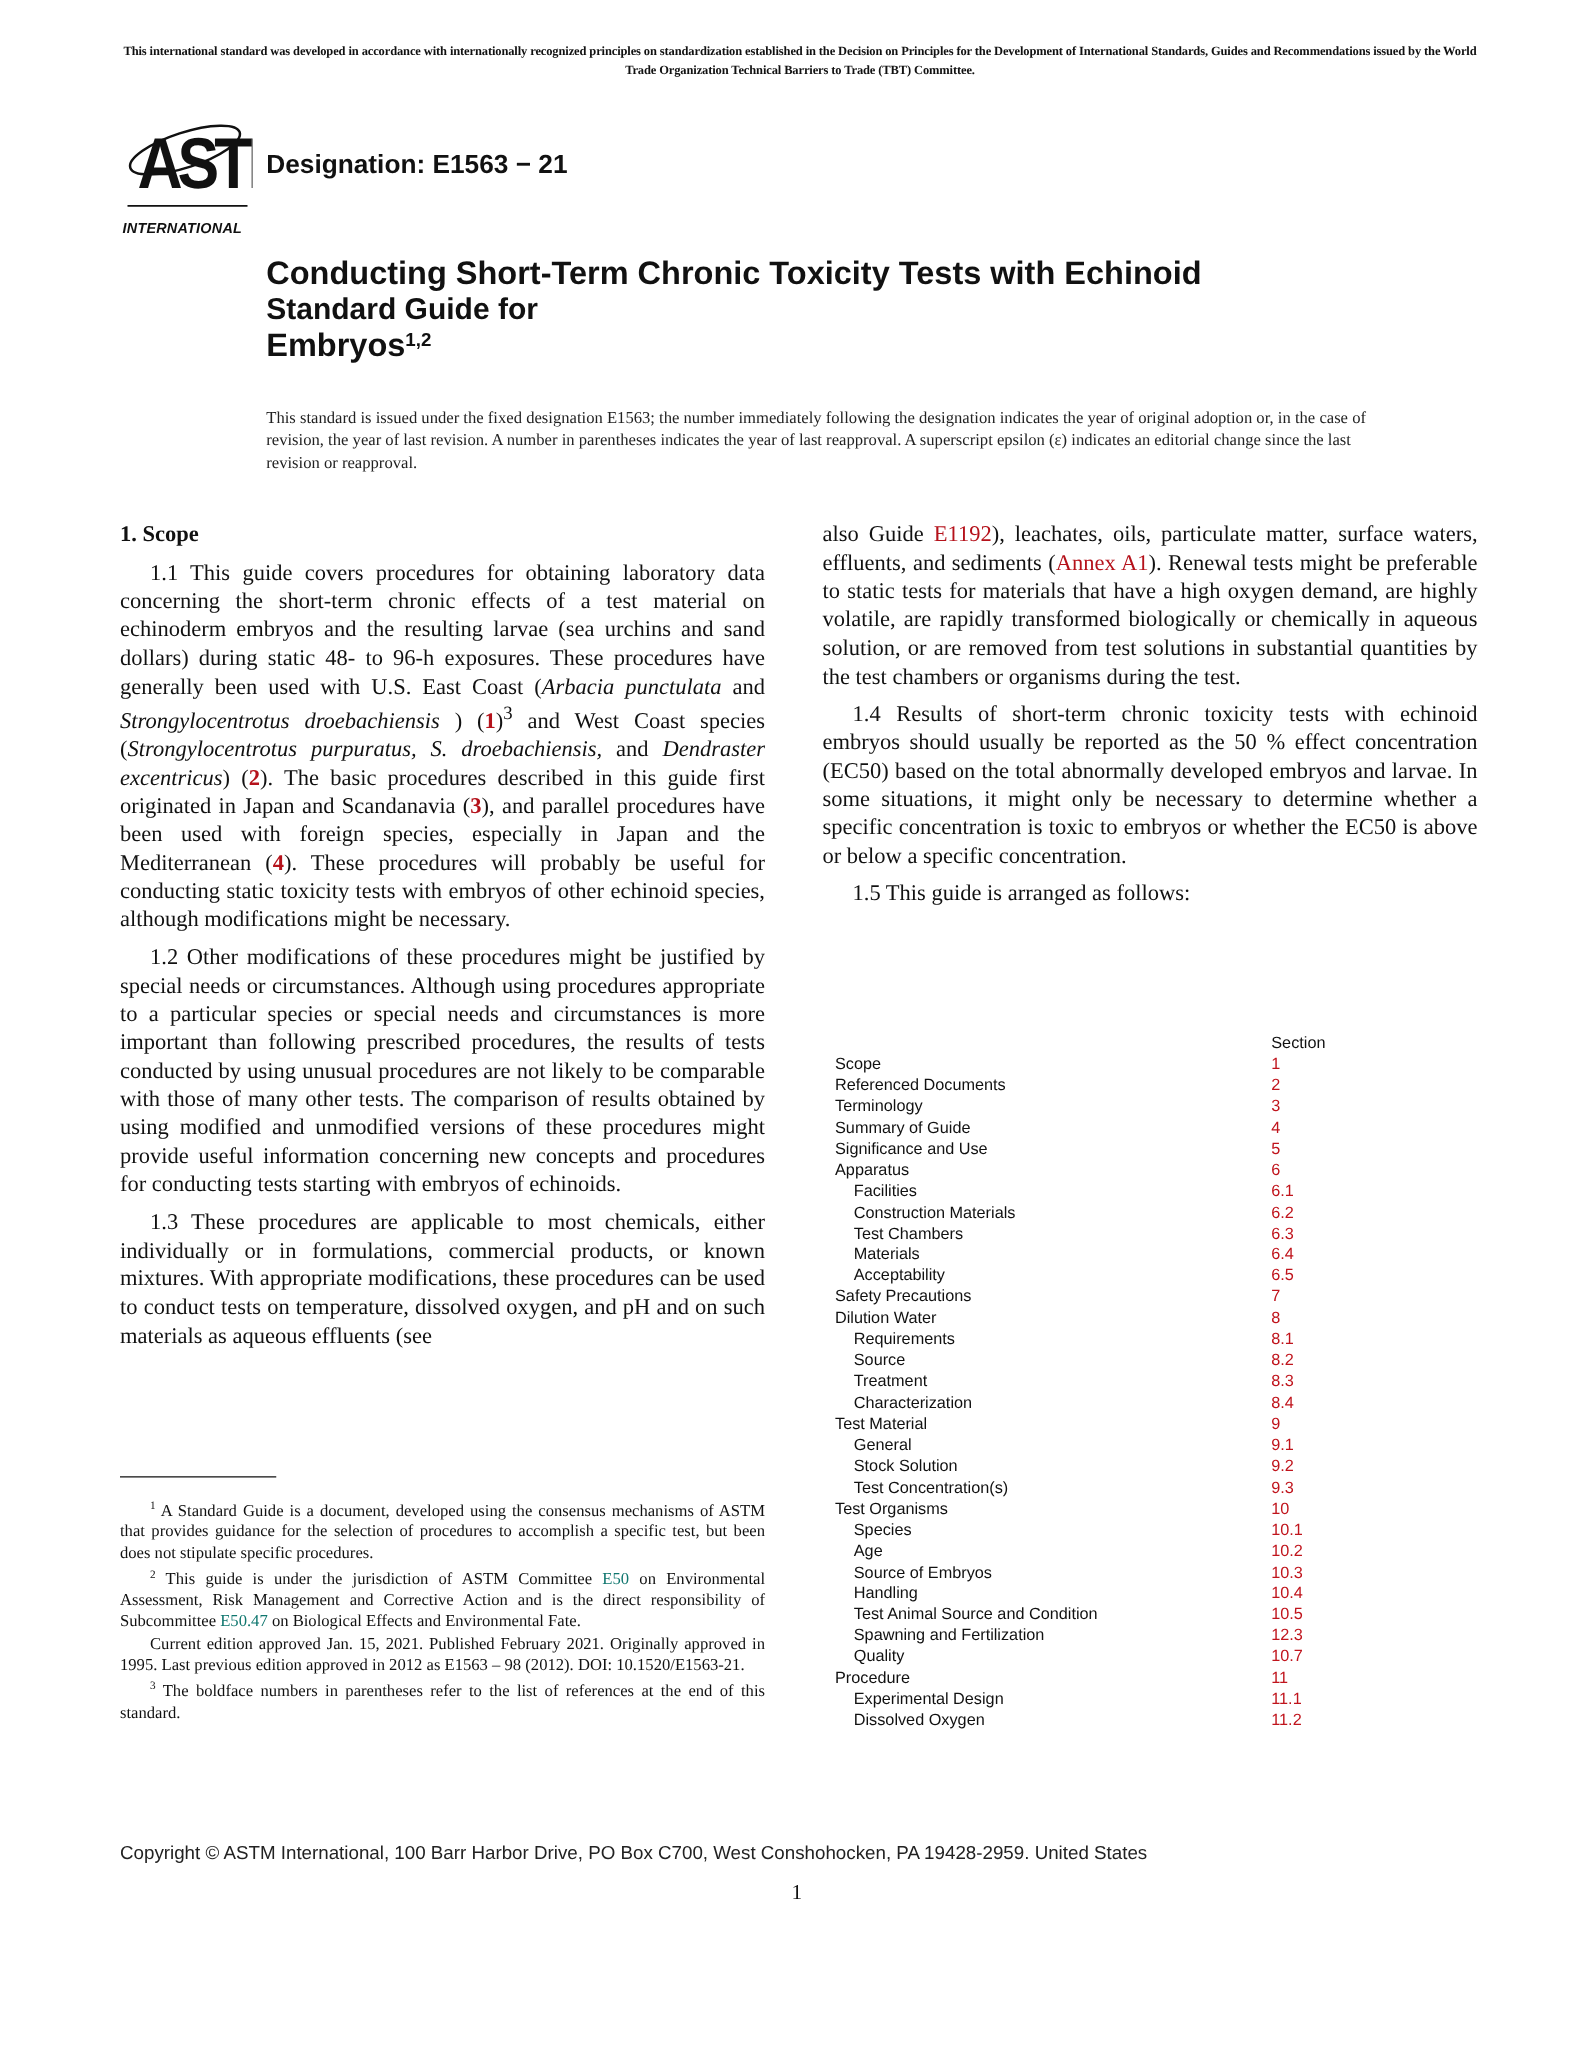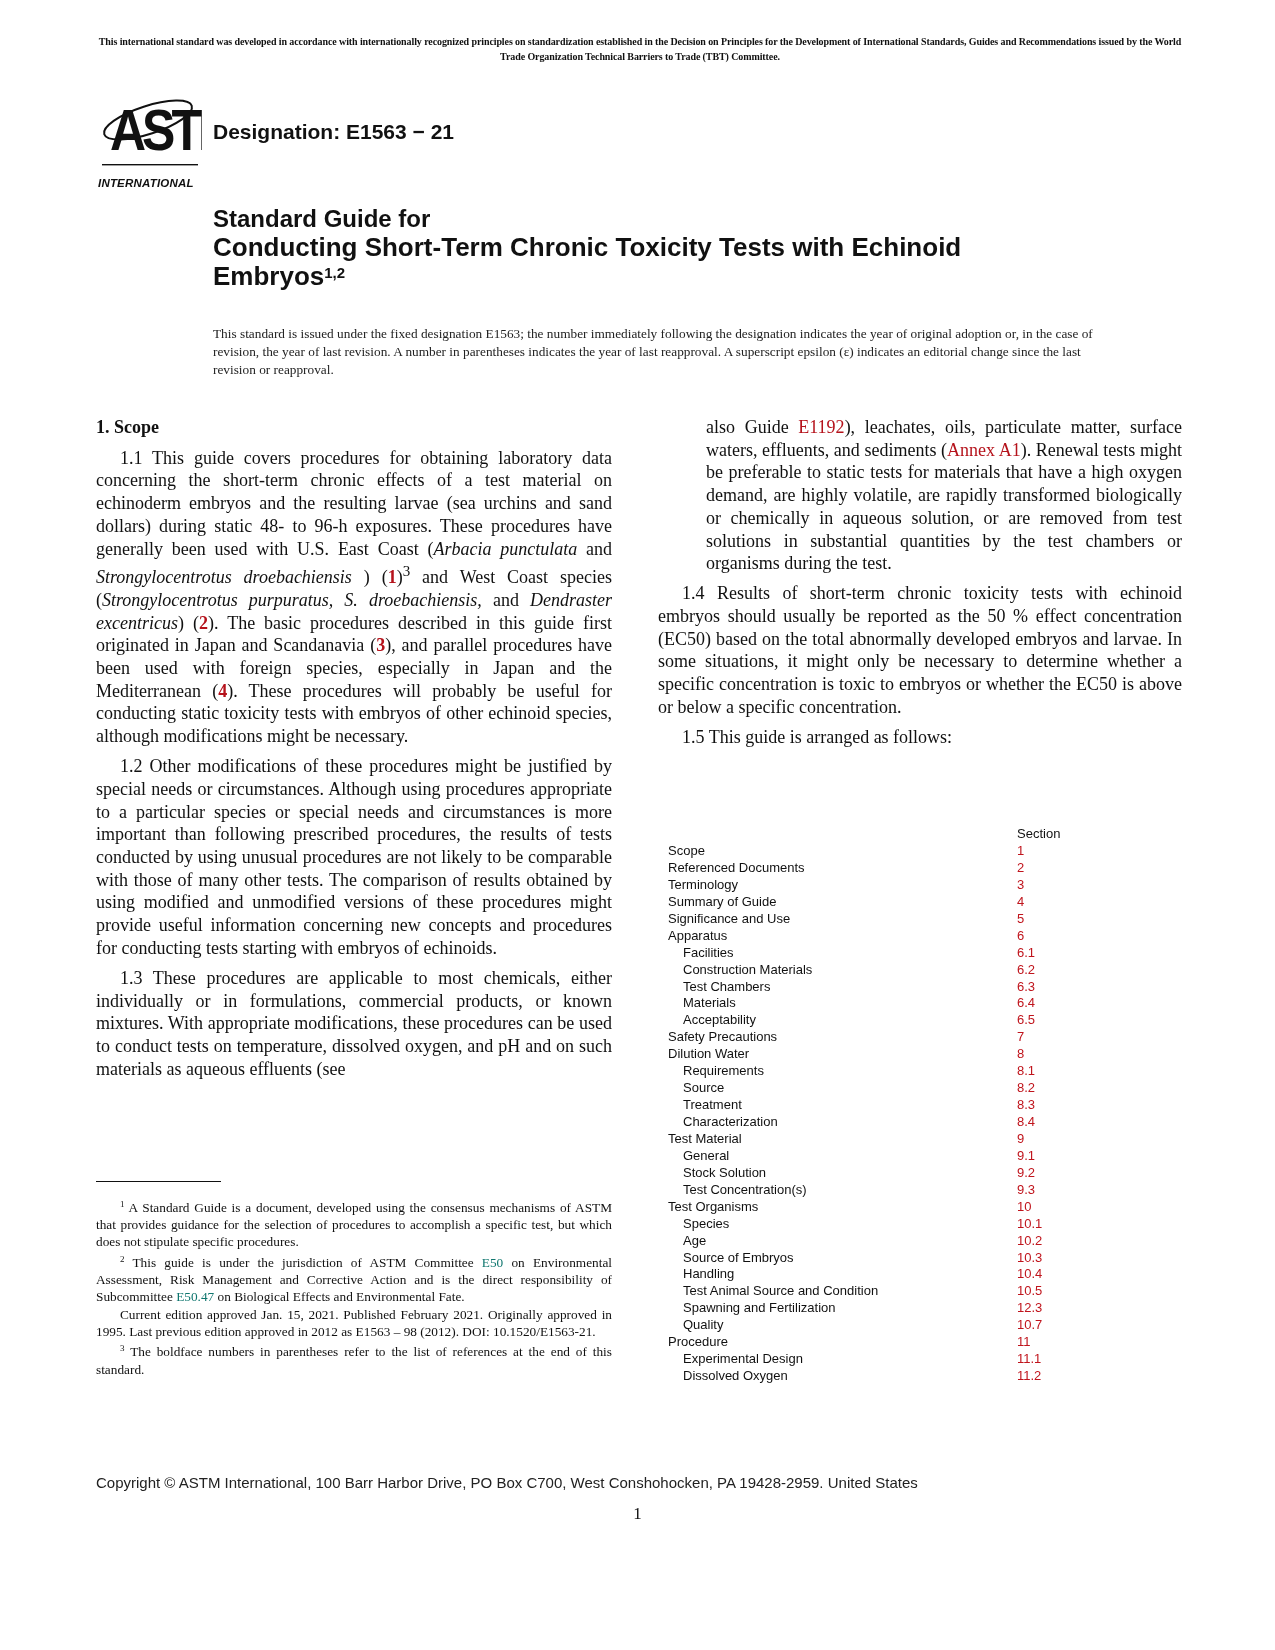--- a/index.html
+++ b/index.html
@@ -18,21 +18,21 @@
   #title-line2 { font-size:26px; display:block; }
   #title-line3 { font-size:26px; display:block; }
   #title-block sup { font-size:15px; vertical-align:top; position:relative; top:-4px; }
 
   #issuance { left:213px; top:325px; width:880px; font-size:13.3px; line-height:18px; color:#222; }
 
   .col { position:absolute; font-size:18px; line-height:22.7px; text-align:justify; }
   #col-left { left:96px; top:416px; width:516px; }
   #col-right { left:658px; top:416px; width:524px; }
   .col p { margin:0 0 7.4px 0; text-indent:24px; }
-  .col p.noindent { text-indent:0;margin-left:48px; }
+  .col p.noindent { text-indent:0; }
   .heading { font-weight:bold; font-size:18px; margin:0 0 8px 0; }
   .ref { color:#b5121b; font-weight:bold; }
   .xref { color:#b5121b; }
   .link { color:#0f766e; }
 
   #footnote-rule { left:96px; top:1181px; width:125px; height:0; border-top:1.5px solid #111; }
   #footnotes { left:96px; top:1196px; width:516px; font-size:13.3px; line-height:17px; text-align:justify; }
   #footnotes p { margin:0 0 0.5px 0; text-indent:24px; }
   #footnotes sup { font-size:9px; }
 
@@ -57,22 +57,22 @@
     <ellipse cx="50" cy="34" rx="46" ry="14" fill="none" stroke="#111" stroke-width="2" transform="rotate(-18 50 34)"></ellipse>
     <text x="12" y="56" font-family="Liberation Sans, sans-serif" font-weight="bold" font-size="50" fill="#111" letter-spacing="-4" transform="scale(1,1.15)">ASTM</text>
     <rect x="4" y="78" width="96" height="1.4" fill="#111"></rect>
   </svg>
   <span class="abs sans" style="left:0;top:66px;font-size:11.5px;font-weight:bold;font-style:italic;letter-spacing:0.2px;margin-top:25px;">INTERNATIONAL</span>
 </div>
 
 <div id="designation" class="abs sans">Designation: E1563 − 21</div>
 
 <div id="title-block" class="abs sans">
+  <span id="title-line2">Conducting Short-Term Chronic Toxicity Tests with Echinoid</span>
   <span id="title-line1">Standard Guide for</span>
-  <span id="title-line2">Conducting Short-Term Chronic Toxicity Tests with Echinoid</span>
   <span id="title-line3"><span>Embryos</span><sup>1,2</sup></span>
 </div>
 
 <div id="issuance" class="abs serif">This standard is issued under the fixed designation E1563; the number immediately following the designation indicates the year of original adoption or, in the case of revision, the year of last revision. A number in parentheses indicates the year of last reapproval. A superscript epsilon (ε) indicates an editorial change since the last revision or reapproval.</div>
 
 <div id="col-left" class="col serif">
   <div class="heading">1.  Scope</div>
   <p><span>1.1 This guide covers procedures for obtaining laboratory data concerning the short-term chronic effects of a test material on echinoderm embryos and the resulting larvae (sea urchins and sand dollars) during static 48- to 96-h exposures. These procedures have generally been used with U.S. East Coast (</span><i>Arbacia punctulata</i><span> and </span><i>Strongylocentrotus droebachiensis</i><span> ) (</span><span class="ref">1</span><span>)</span><sup>3</sup><span> and West Coast species (</span><i>Strongylocentrotus purpuratus, S. droebachiensis,</i><span> and </span><i>Dendraster excentricus</i><span>) (</span><span class="ref">2</span><span>). The basic procedures described in this guide first originated in Japan and Scandanavia (</span><span class="ref">3</span><span>), and parallel procedures have been used with foreign species, especially in Japan and the Mediterranean (</span><span class="ref">4</span><span>). These procedures will probably be useful for conducting static toxicity tests with embryos of other echinoid species, although modifications might be necessary.</span></p>
   <p>1.2 Other modifications of these procedures might be justified by special needs or circumstances. Although using procedures appropriate to a particular species or special needs and circumstances is more important than following prescribed procedures, the results of tests conducted by using unusual procedures are not likely to be comparable with those of many other tests. The comparison of results obtained by using modified and unmodified versions of these procedures might provide useful information concerning new concepts and procedures for conducting tests starting with embryos of echinoids.</p>
   <p style="margin-bottom:0;" id="p13-left"><span>1.3 These procedures are applicable to most chemicals, either individually or in formulations, commercial products, or known mixtures. With appropriate modifications, these procedures can be used to conduct tests on temperature, dissolved oxygen, and pH and on such materials as aqueous effluents (see</span></p>
@@ -213,20 +213,20 @@
       </div>
       <div class="toc-row sub">
         <span class="toc-label">Dissolved Oxygen</span>
         <span class="toc-num">11.2</span>
       </div>
     </div>
 </div>
 
 <div id="footnote-rule" class="abs"></div>
 <div id="footnotes" class="abs serif">
-  <p><sup>1</sup><span> A Standard Guide is a document, developed using the consensus mechanisms of ASTM that provides guidance for the selection of procedures to accomplish a specific test, but which does not stipulate specific procedures.</span></p>
+  <p><sup>1</sup><span> A Standard Guide is a document, developed using the consensus mechanisms of ASTM that provides guidance for the selection of procedures to accomplish a specific test, but been does not stipulate specific procedures.</span></p>
   <p><sup>2</sup><span> This guide is under the jurisdiction of ASTM Committee </span><span class="link">E50</span><span> on Environmental Assessment, Risk Management and Corrective Action and is the direct responsibility of Subcommittee </span><span class="link">E50.47</span><span> on Biological Effects and Environmental Fate.</span></p>
   <p>Current edition approved Jan. 15, 2021. Published February 2021. Originally approved in 1995. Last previous edition approved in 2012 as E1563 – 98 (2012). DOI: 10.1520/E1563-21.</p>
   <p><sup>3</sup><span> The boldface numbers in parentheses refer to the list of references at the end of this standard.</span></p>
 </div>
 
 <div id="copyright" class="abs sans">Copyright © ASTM International, 100 Barr Harbor Drive, PO Box C700, West Conshohocken, PA 19428-2959. United States</div>
 <div id="page-number" class="abs serif">1</div>
 
 </body></html>

